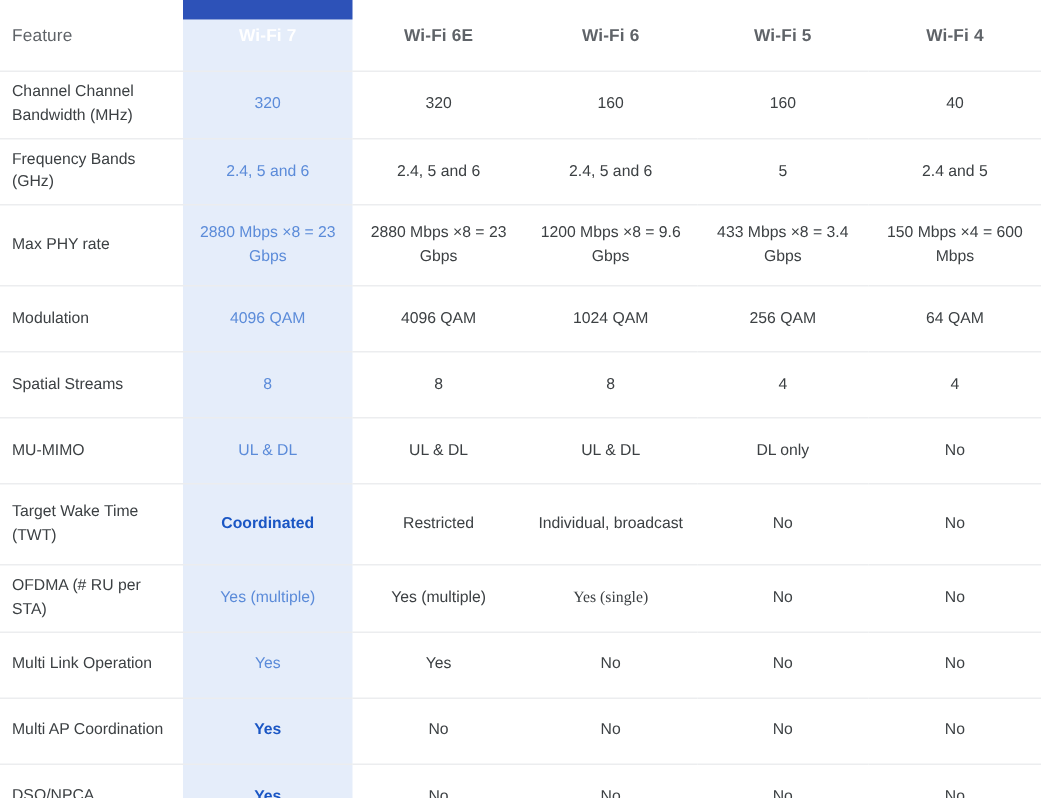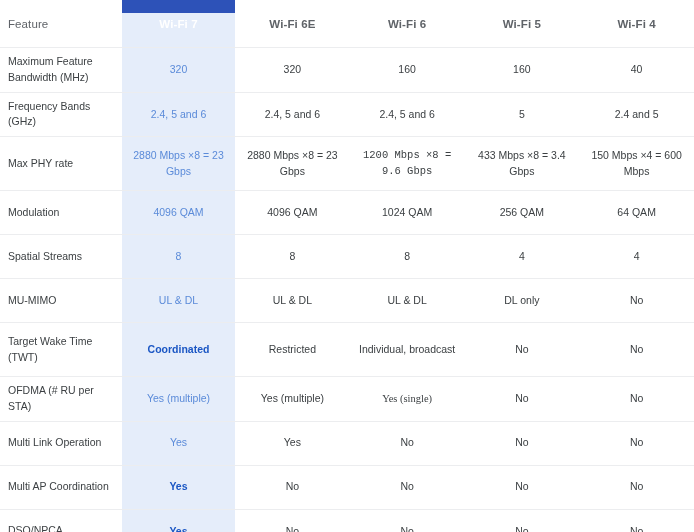--- a/index.html
+++ b/index.html
@@ -133,40 +133,40 @@
         <th class="h-label">Feature</th>
         <th class="h-feat">Wi-Fi 7</th>
         <th>Wi-Fi 6E</th>
         <th>Wi-Fi 6</th>
         <th>Wi-Fi 5</th>
         <th>Wi-Fi 4</th>
       </tr>
     </thead>
     <tbody id="cmp-body">
         <tr>
-          <td class="cell-label" style="color: rgb(60, 64, 67); border-top-color: rgb(236, 237, 239);">Maximum Feature Bandwidth (MHz)</td>
+          <td class="cell-label" style="color: rgb(60, 64, 67); border-top-color: rgb(236, 237, 239);">Channel Channel Bandwidth (MHz)</td>
           <td class="cell-feat" style="color: rgb(91, 139, 217); border-top-color: rgb(236, 237, 239);">320</td>
           <td class="cell-plain" style="color: rgb(60, 64, 67); border-top-color: rgb(236, 237, 239);">320</td>
           <td class="cell-plain" style="color: rgb(60, 64, 67); border-top-color: rgb(236, 237, 239);">160</td>
           <td class="cell-plain" style="color: rgb(60, 64, 67); border-top-color: rgb(236, 237, 239);">160</td>
           <td class="cell-plain" style="color: rgb(60, 64, 67); border-top-color: rgb(236, 237, 239);">40</td>
         </tr>
         <tr>
           <td class="cell-label" style="color: rgb(60, 64, 67); border-top-color: rgb(236, 237, 239); margin-left: 28px;">Frequency Bands (GHz)</td>
           <td class="cell-feat" style="color: rgb(91, 139, 217); border-top-color: rgb(236, 237, 239);">2.4, 5 and 6</td>
           <td class="cell-plain" style="color: rgb(60, 64, 67); border-top-color: rgb(236, 237, 239);">2.4, 5 and 6</td>
           <td class="cell-plain" style="color: rgb(60, 64, 67); border-top-color: rgb(236, 237, 239);">2.4, 5 and 6</td>
           <td class="cell-plain" style="color: rgb(60, 64, 67); border-top-color: rgb(236, 237, 239);">5</td>
           <td class="cell-plain" style="color: rgb(60, 64, 67); border-top-color: rgb(236, 237, 239);">2.4 and 5</td>
         </tr>
         <tr class="tall">
           <td class="cell-label" style="color: rgb(60, 64, 67); border-top-color: rgb(236, 237, 239); margin-top: 24px;">Max PHY rate</td>
           <td class="cell-feat" style="color: rgb(91, 139, 217); border-top-color: rgb(236, 237, 239);">2880 Mbps ×8 = 23 Gbps</td>
           <td class="cell-plain" style="color: rgb(60, 64, 67); border-top-color: rgb(236, 237, 239);">2880 Mbps ×8 = 23 Gbps</td>
-          <td class="cell-plain" style="color: rgb(60, 64, 67); border-top-color: rgb(236, 237, 239); font-family: Liberation Mono, monospace;">1200 Mbps ×8 = 9.6 Gbps</td>
+          <td class="cell-plain" style="color: rgb(60, 64, 67); border-top-color: rgb(236, 237, 239);">1200 Mbps ×8 = 9.6 Gbps</td>
           <td class="cell-plain" style="color: rgb(60, 64, 67); border-top-color: rgb(236, 237, 239);">433 Mbps ×8 = 3.4 Gbps</td>
           <td class="cell-plain" style="color: rgb(60, 64, 67); border-top-color: rgb(236, 237, 239);">150 Mbps ×4 = 600 Mbps</td>
         </tr>
         <tr>
           <td class="cell-label" style="color: rgb(60, 64, 67); border-top-color: rgb(236, 237, 239);">Modulation</td>
           <td class="cell-feat" style="color: rgb(91, 139, 217); border-top-color: rgb(236, 237, 239);">4096 QAM</td>
           <td class="cell-plain" style="color: rgb(60, 64, 67); border-top-color: rgb(236, 237, 239);">4096 QAM</td>
           <td class="cell-plain" style="color: rgb(60, 64, 67); border-top-color: rgb(236, 237, 239);">1024 QAM</td>
           <td class="cell-plain" style="color: rgb(60, 64, 67); border-top-color: rgb(236, 237, 239);">256 QAM</td>
           <td class="cell-plain" style="color: rgb(60, 64, 67); border-top-color: rgb(236, 237, 239);">64 QAM</td>

